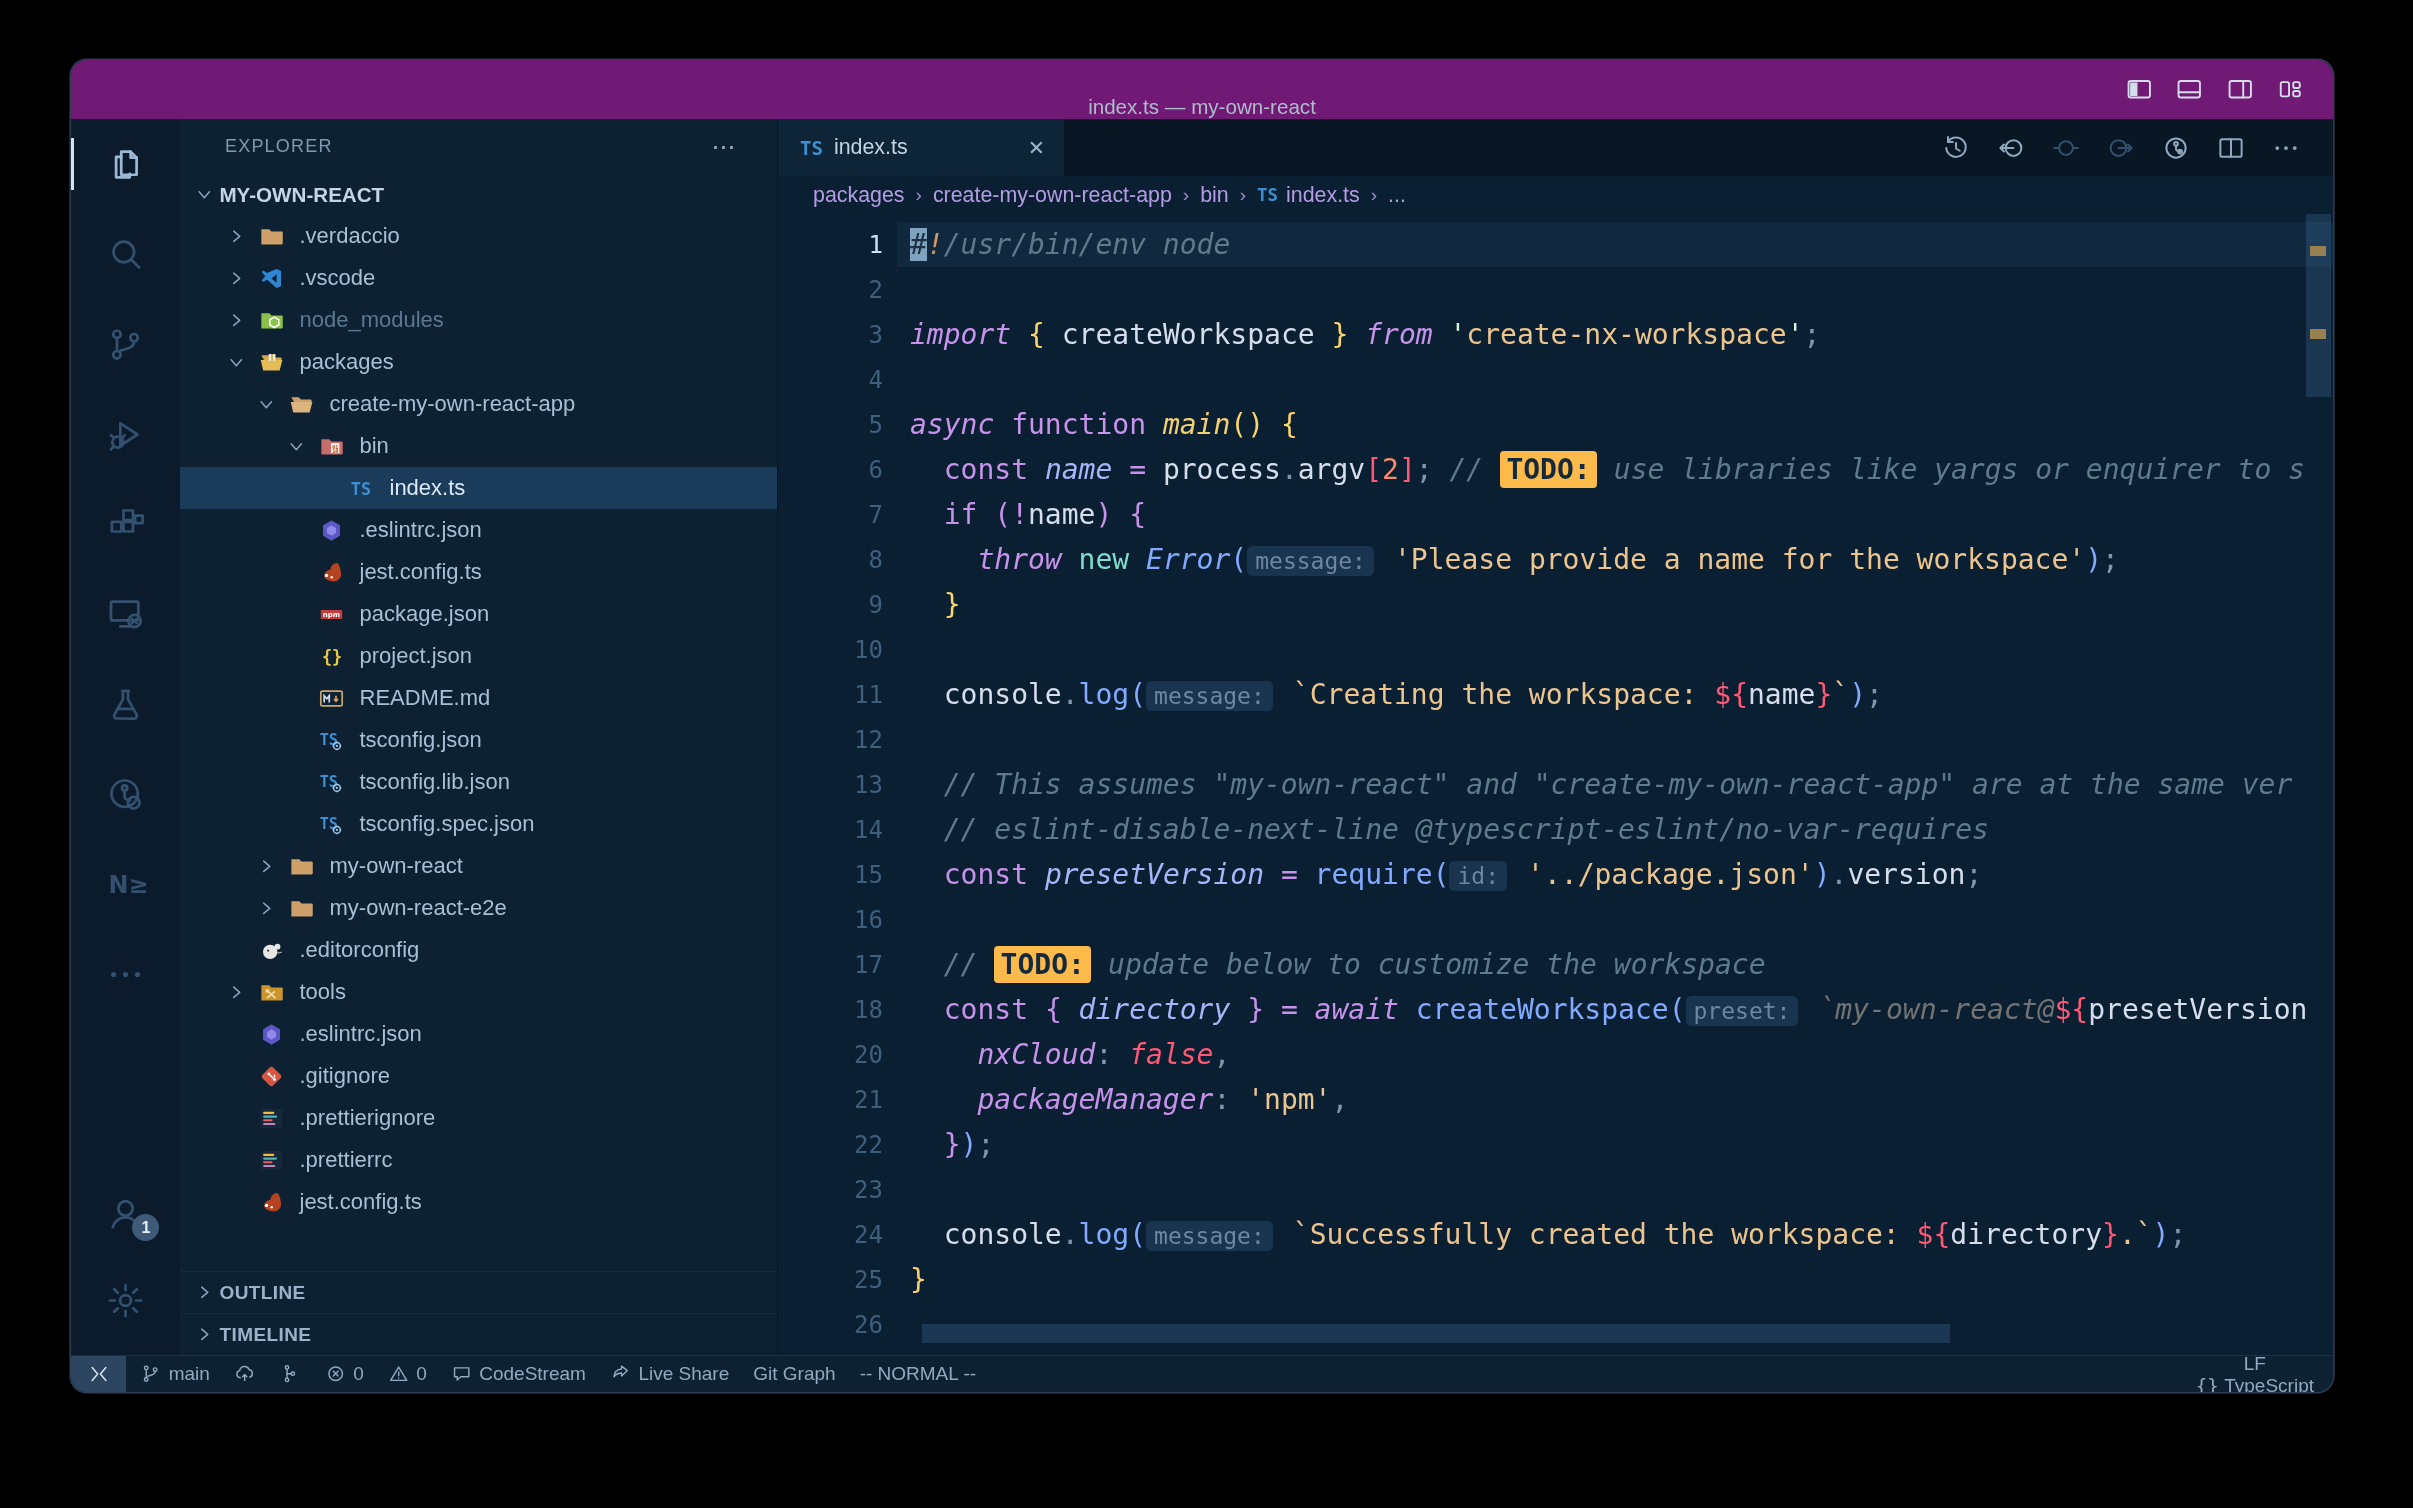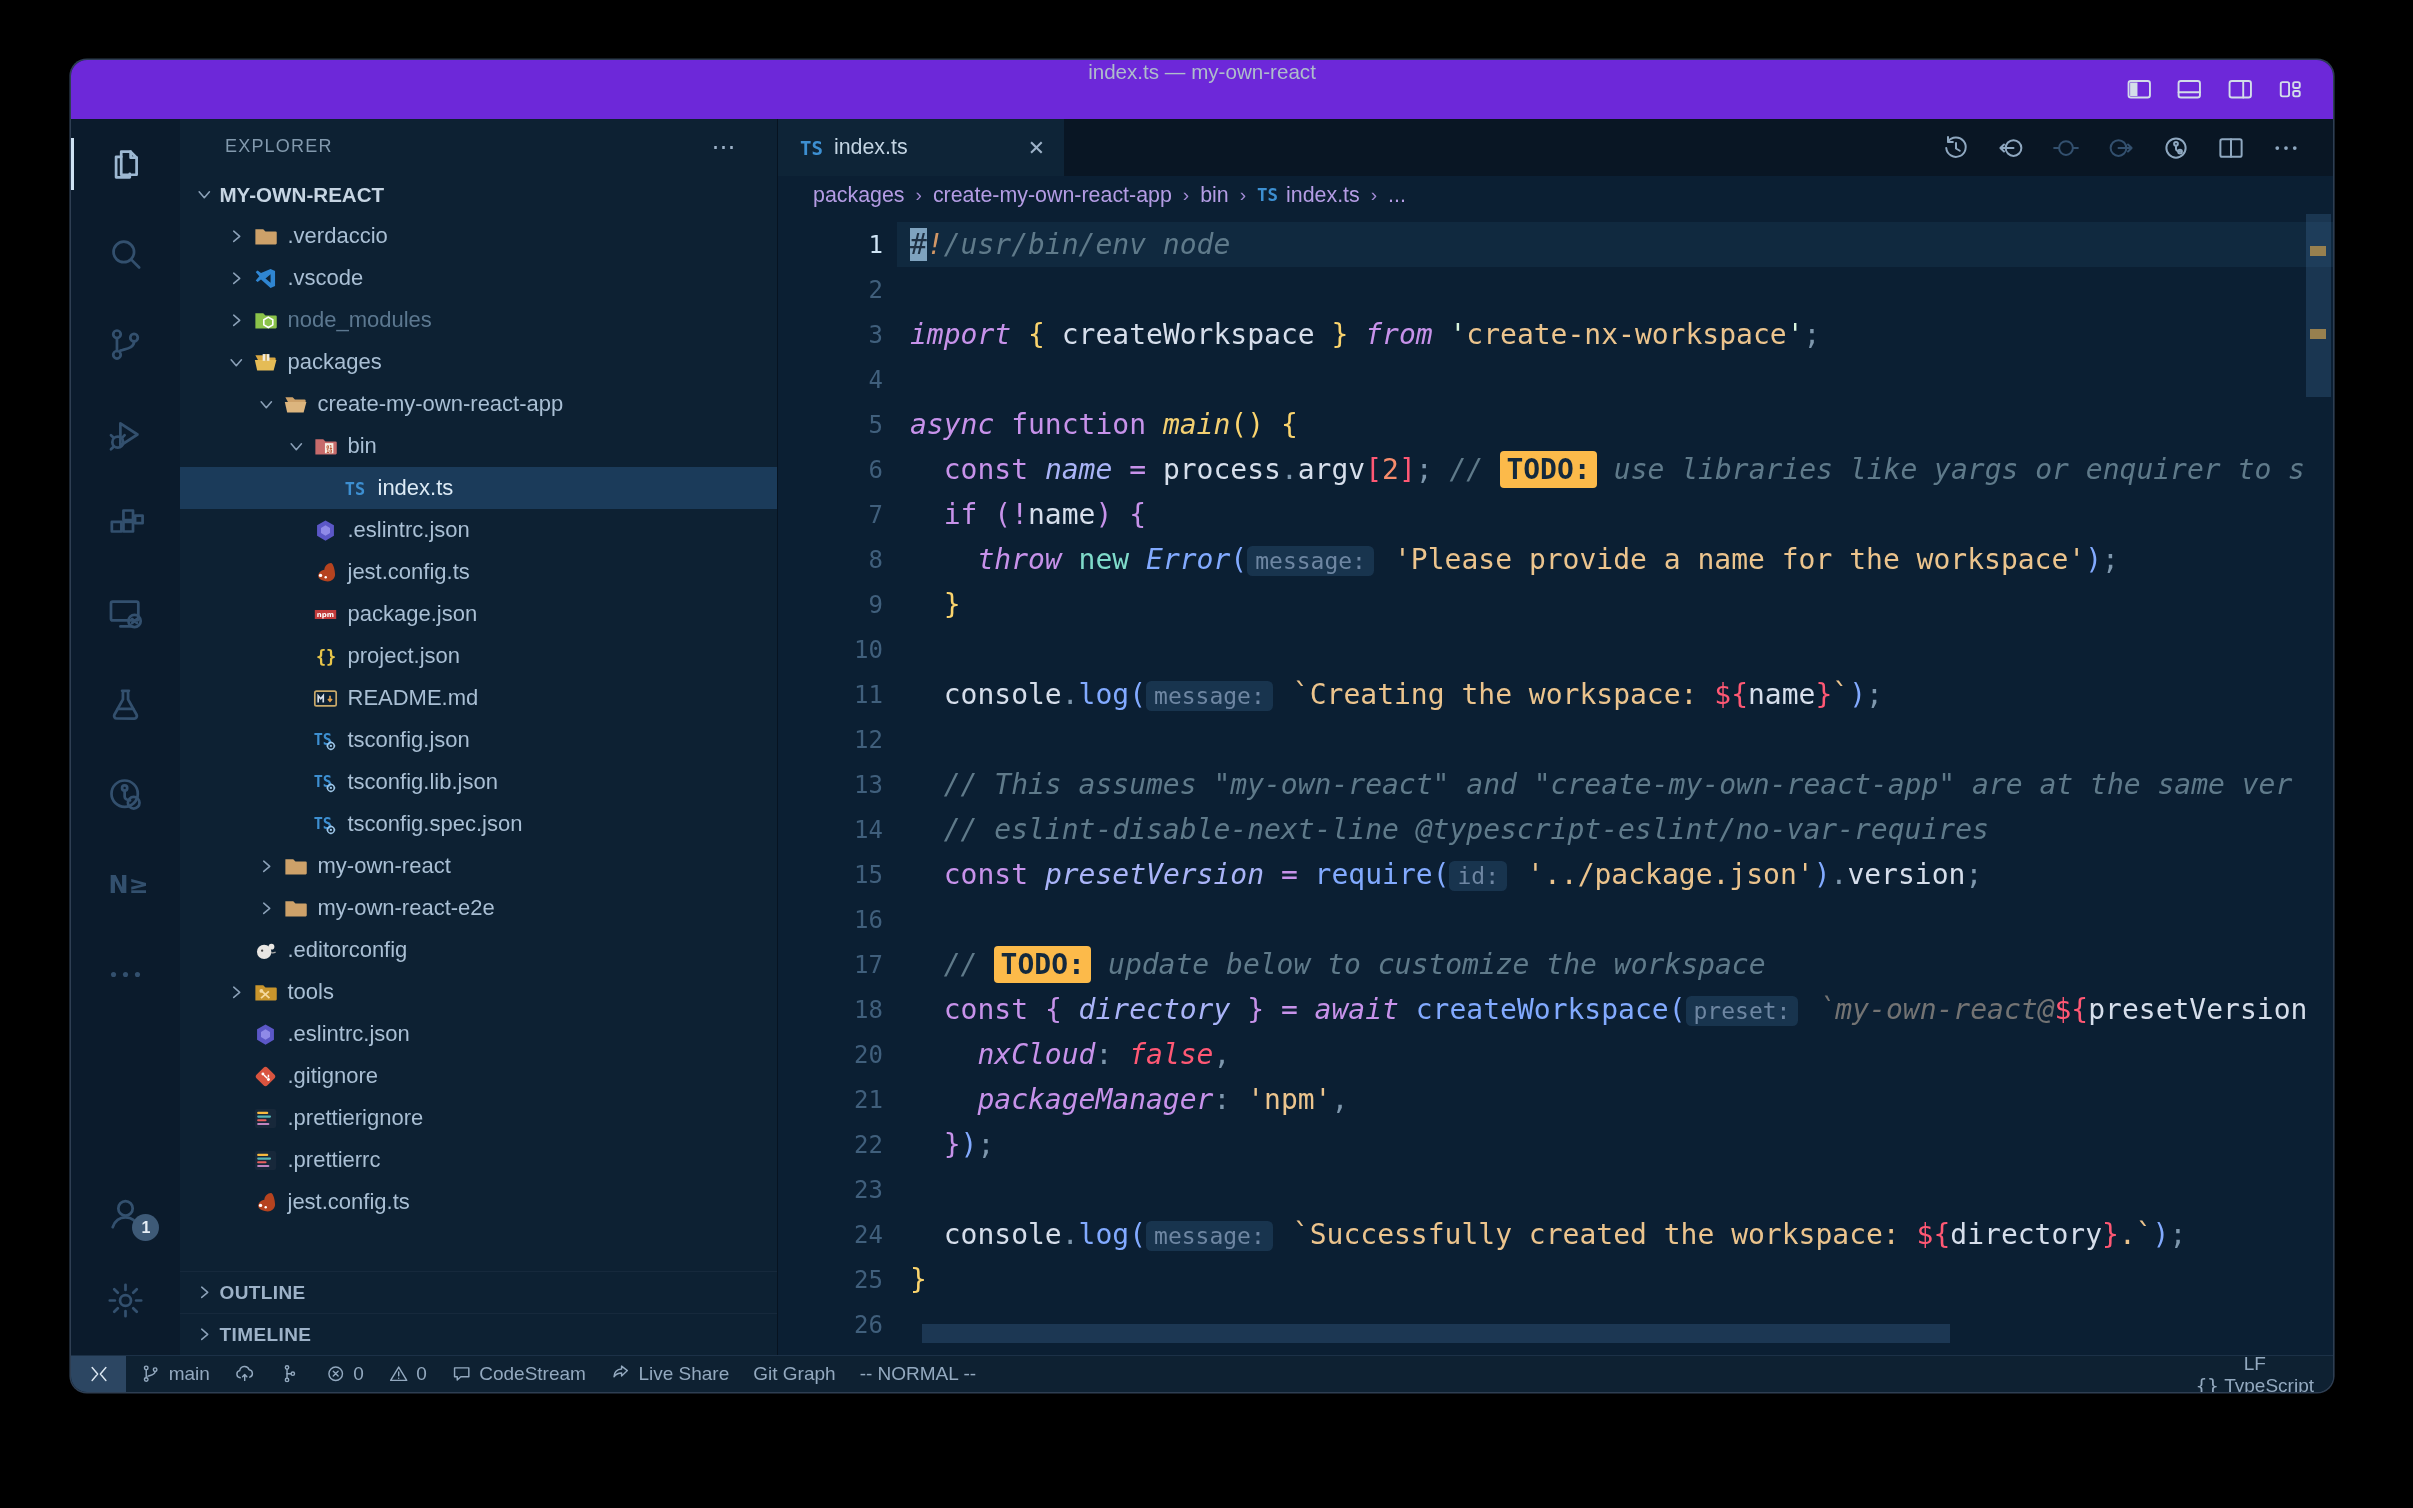--- a/index.html
+++ b/index.html
@@ -1,19 +1,19 @@
 <!DOCTYPE html>
 <html style="font-size:12.7px"><head>
 <meta charset="utf-8">
 <style>
   html,body{margin:0;padding:0;background:#000;}
   .stage{position:relative;width:2413px;height:1509px;background:#000;overflow:hidden;font-family:"Liberation Sans",sans-serif;}
   .window{position:absolute;left:71px;top:60px;width:2262px;height:1332px;background:#0d1c2d;border-radius:16px;overflow:hidden;box-shadow:0 0 0 1.6px #2e3e52, 0 24px 63px rgba(0,0,0,.7);display:flex;flex-direction:column;}
   
-  .titlebar{position:relative;height:59px;flex:0 0 59px;background:#6d28d9;display:flex;align-items:flex-start;}
+  .titlebar{position:relative;height:59px;flex:0 0 59px;background:#701a75;display:flex;align-items:flex-end;}
   .lights{position:absolute;left:11px;top:0;height:100%;display:flex;align-items:center;gap:8.7px;padding-left:0;}
   .light{width:12.7px;height:12.7px;border-radius:50%;}
   .win-title{margin:0 auto;font-size:20.6px;color:#aebdcb;}
   .tb-icons{position:absolute;right:28.5px;top:0;height:100%;display:flex;align-items:center;gap:22px;}
   .tb-icons .ic{width:28.5px;height:28.5px;color:#d3dee9;}
   svg{display:block;}
   .ic svg{width:100%;height:100%;fill:none;stroke:currentColor;stroke-width:1.6;stroke-linecap:round;stroke-linejoin:round;}
   
   .main{flex:1;display:flex;min-height:0;}
   
@@ -28,21 +28,21 @@
   .badge{position:absolute;right:20.6px;bottom:16px;width:27px;height:27px;border-radius:50%;background:#3e5a77;color:#e6eef6;font-size:16px;font-weight:bold;display:flex;align-items:center;justify-content:center;}
   
   .sidebar{width:597px;flex:0 0 597px;background:#0d2133;display:flex;flex-direction:column;border-right:1.6px solid #071320;min-height:0;}
   .sb-header{height:55px;flex:0 0 55px;display:flex;align-items:center;padding:0 40px 0 45px;}
   .sb-header .lbl{font-size:18px;letter-spacing:1.2px;color:#8299ad;}
   .sb-header .dots{margin-left:auto;color:#9db2c8;font-size:24px;letter-spacing:1.6px;}
   .sb-root{height:41px;flex:0 0 41px;display:flex;align-items:center;padding-left:14.2px;color:#c6d5e3;font-weight:bold;font-size:20.6px;gap:4.7px;}
   .chev{width:20.6px;height:20.6px;color:#8ba1b8;flex:0 0 20.6px;}
   .chev svg{width:100%;height:100%;fill:none;stroke:currentColor;stroke-width:1.8;stroke-linecap:round;stroke-linejoin:round;}
   .tree{flex:0 0 auto;}
-  .trow{height:42px;display:flex;align-items:center;font-size:22px;color:#a9bfd4;white-space:nowrap;}
+  .trow{height:42px;display:flex;align-items:center;font-size:22px;color:#a9bfd4;white-space:nowrap;gap:6px;}
   .trow.dim{color:#5c7890;}
   .trow.sel{background:#1b3b5a;color:#dceaf5;}
   .tslot{width:30px;flex:0 0 30px;display:flex;align-items:center;justify-content:center;}
   .ticon{width:28.5px;height:28.5px;flex:0 0 28.5px;margin-right:8px;display:flex;align-items:center;justify-content:center;}
   .ticon svg{width:27px;height:27px;}
   .sb-panels{margin-top:auto;}
   .panel-row{height:41px;display:flex;align-items:center;gap:4.7px;padding-left:14.2px;border-top:1.6px solid #16293c;color:#9db2c8;font-weight:bold;font-size:19px;letter-spacing:0.4px;}
   
   .editor{flex:1;display:flex;flex-direction:column;min-width:0;background:#0b1f33;}
   .tabbar{height:57px;flex:0 0 57px;background:#091624;display:flex;align-items:stretch;position:relative;}

